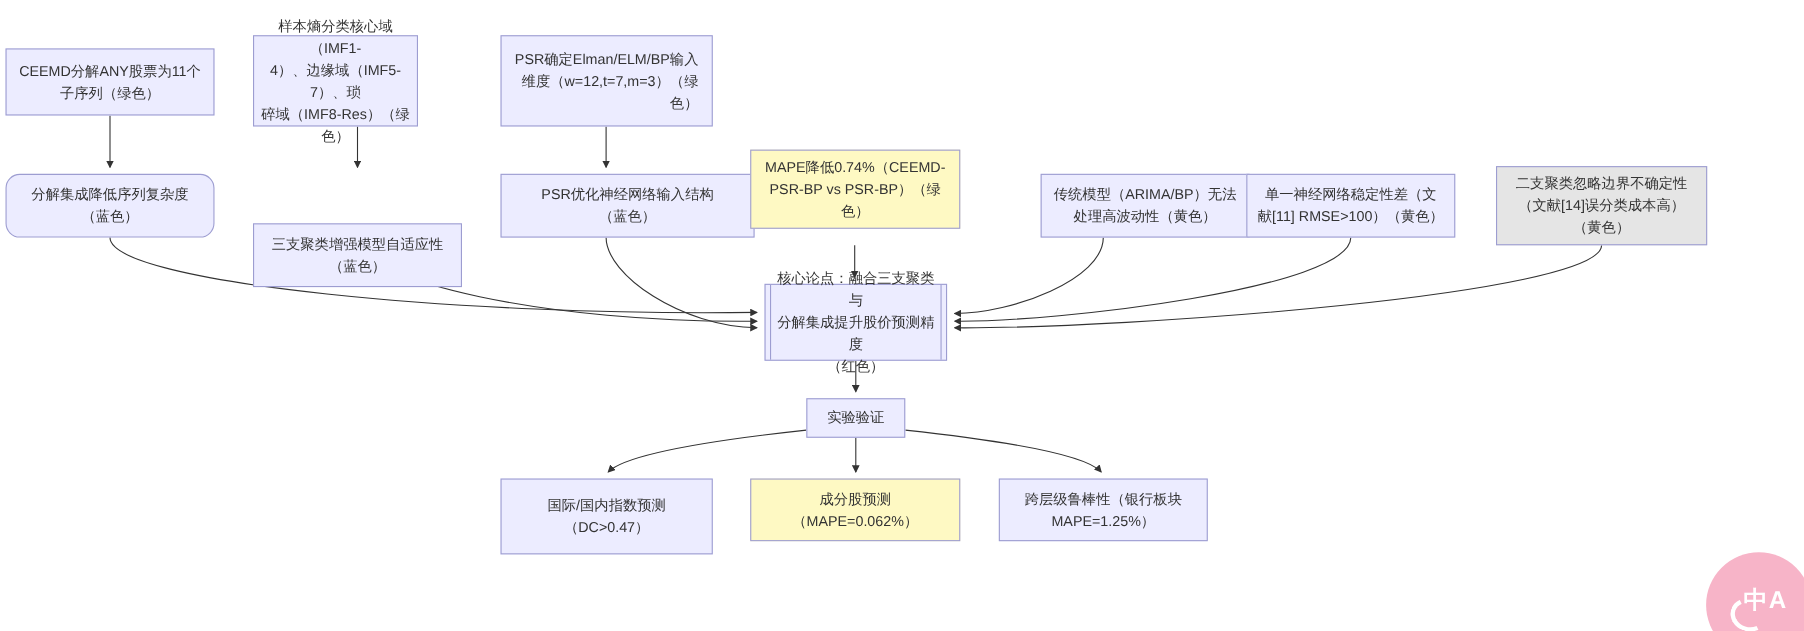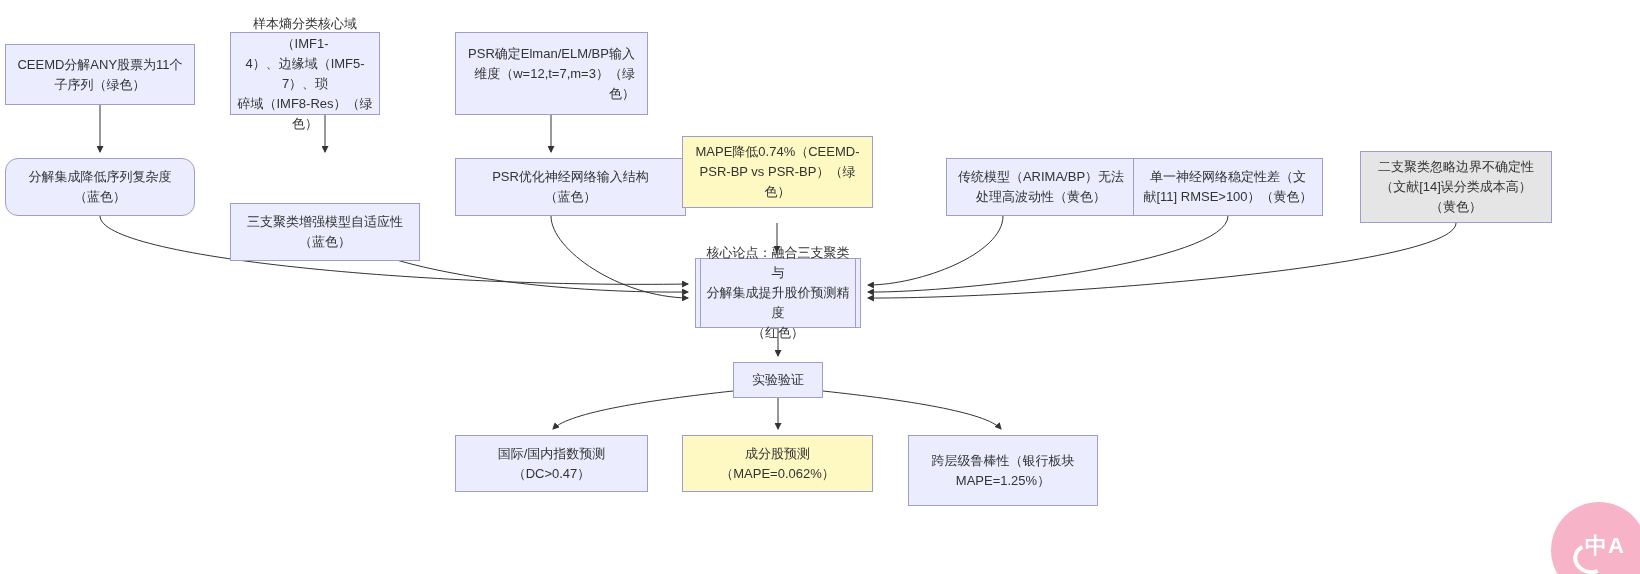--- a/index.html
+++ b/index.html
@@ -83,25 +83,25 @@
 处理高波动性（黄色）</span></div>
       <div class="node" style="left: 1133px; top: 158px; width: 190px; height: 58px; background: rgb(236, 236, 255); border-color: rgb(157, 157, 209);"><span>单一神经网络稳定性差（文
 献[11] RMSE&gt;100）（黄色）</span></div>
       <div class="node" style="left: 1360px; top: 151px; width: 192px; height: 72px; background: #e5e5e5; border-color: rgb(157, 157, 209);"><span>二支聚类忽略边界不确定性
 （文献[14]误分类成本高）
 （黄色）</span></div>
       <div class="node subroutine" style="left: 695px; top: 258px; width: 166px; height: 70px; background: rgb(236, 236, 255); border-color: rgb(157, 157, 209); align-items: center;"><span>核心论点：融合三支聚类与
 分解集成提升股价预测精度
 （红色）</span></div>
       <div class="node" style="left: 733px; top: 362px; width: 90px; height: 36px; background: rgb(236, 236, 255); border-color: rgb(157, 157, 209);"><span>实验验证</span></div>
-      <div class="node" style="left: 455px; top: 435px; width: 193px; height: 57px; background: rgb(236, 236, 255); border-color: rgb(157, 157, 209);"><span>国际/国内指数预测
+      <div class="node" style="left: 455px; top: 435px; width: 193px; height: 69px; background: rgb(236, 236, 255); border-color: rgb(157, 157, 209);"><span>国际/国内指数预测
 （DC&gt;0.47）</span></div>
       <div class="node" style="left: 682px; top: 435px; width: 191px; height: 57px; background: #fef9c3; border-color: rgb(157, 157, 209);"><span>成分股预测
 （MAPE=0.062%）</span></div>
-      <div class="node" style="left: 908px; top: 435px; width: 190px; height: 71px; background: rgb(236, 236, 255); border-color: rgb(157, 157, 209);"><span>跨层级鲁棒性（银行板块
+      <div class="node" style="left: 908px; top: 435px; width: 190px; height: 57px; background: rgb(236, 236, 255); border-color: rgb(157, 157, 209);"><span>跨层级鲁棒性（银行板块
 MAPE=1.25%）</span></div>
     </div>
 
   <div class="badge" style="left: 1551px; top: 502px; width: 96px; height: 96px; background: rgb(247, 180, 200); color: rgb(255, 255, 255);">
     <span class="glyph">中A</span>
     <span class="arc"></span>
   </div>
 </div>
 
 </body></html>

